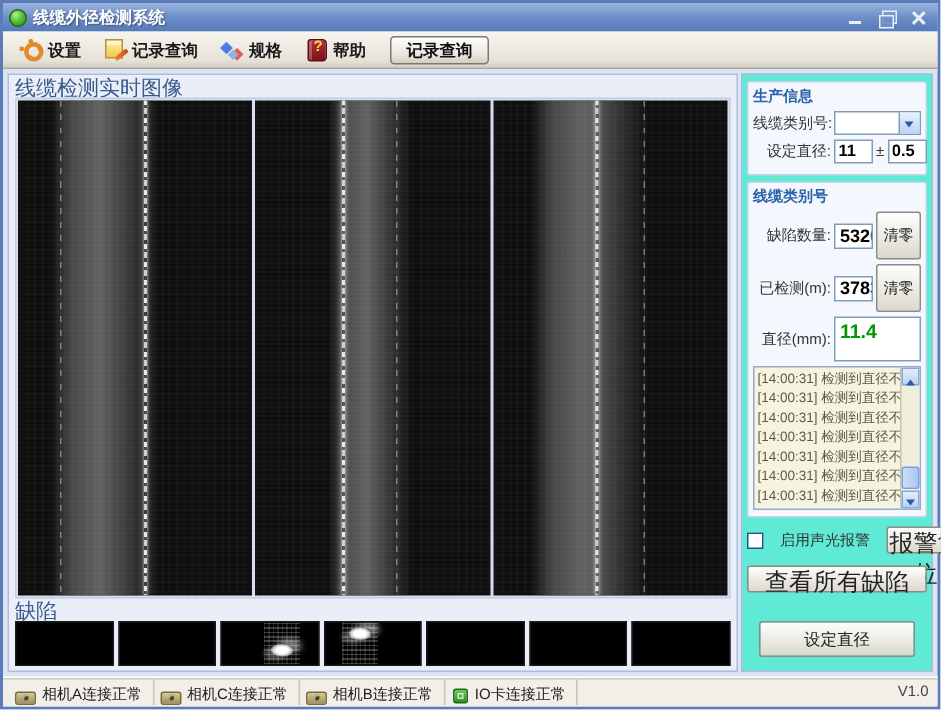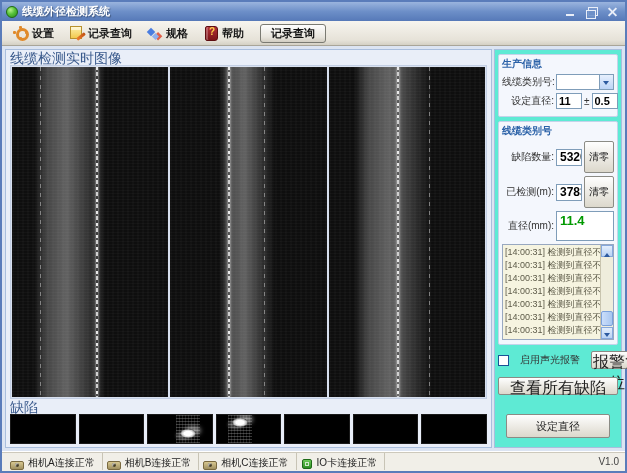--- a/index.html
+++ b/index.html
@@ -310,26 +310,26 @@
   <div class="statusbar">
     <span style="display:flex">
 
         <span class="status-item">
           <i class="sicon camera-icon"></i>
           <span>相机A连接正常</span>
         </span>
 
         <span class="status-item">
           <i class="sicon camera-icon"></i>
-          <span>相机B连接正常</span>
+          <span>相机C连接正常</span>
         </span>
 
         <span class="status-item">
           <i class="sicon camera-icon"></i>
-          <span>相机C连接正常</span>
+          <span>相机B连接正常</span>
         </span>
 
         <span class="status-item">
           <i class="sicon io-icon"></i>
           <span>IO卡连接正常</span>
         </span>
 
       </span>
     <span class="version">V1.0</span>
   </div>

